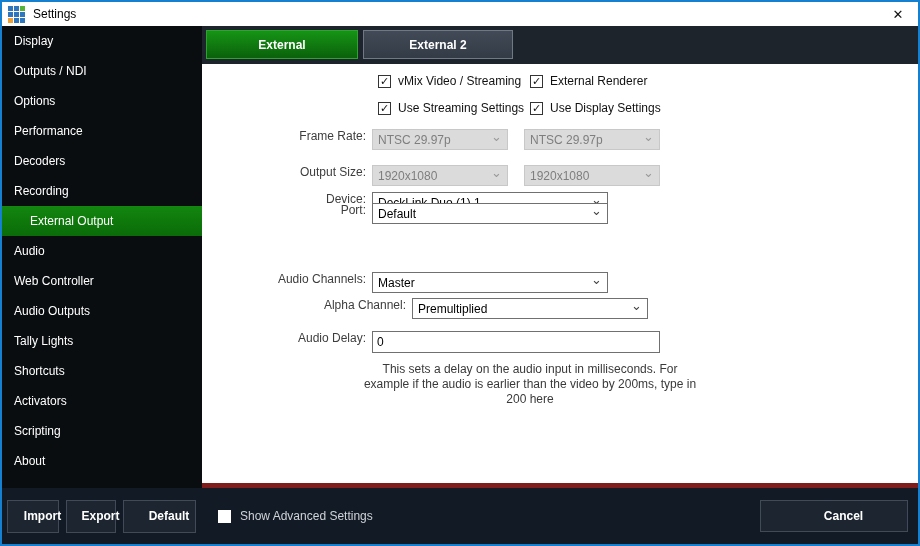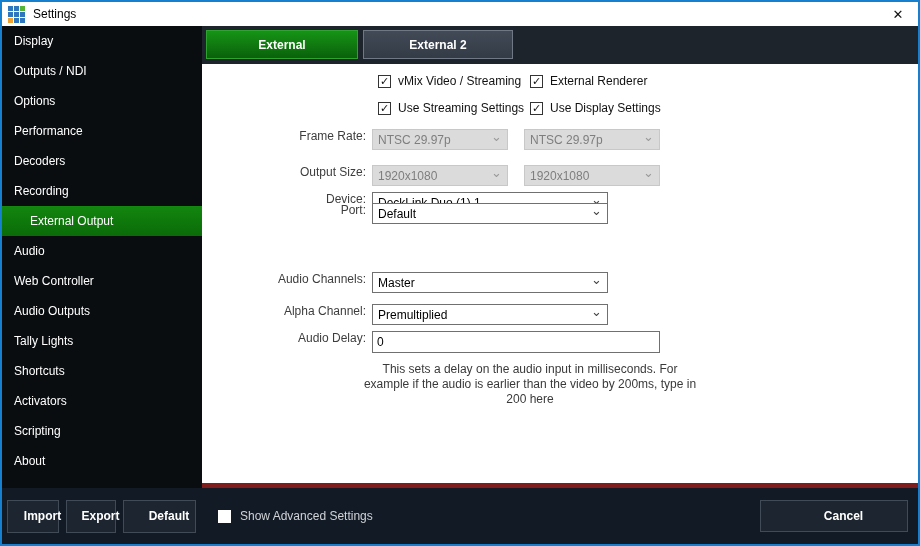--- a/index.html
+++ b/index.html
@@ -221,21 +221,21 @@
         </div>
 
         <div class="form-row" style="top:208px;">
           <span class="form-label">Audio Channels:</span>
           <div class="combo w-wide">
             <span>Master</span>
             <span class="chev">⌄</span>
           </div>
         </div>
 
-        <div class="form-row" style="top:240px;">
+        <div class="form-row" style="top:234px;padding-left:40px;">
           <span class="form-label">Alpha Channel:</span>
           <div class="combo w-wide">
             <span>Premultiplied</span>
             <span class="chev">⌄</span>
           </div>
         </div>
 
         <div class="form-row" style="top:267px;">
           <span class="form-label">Audio Delay:</span>
           <input class="text-input" type="text" value="0" style="">

